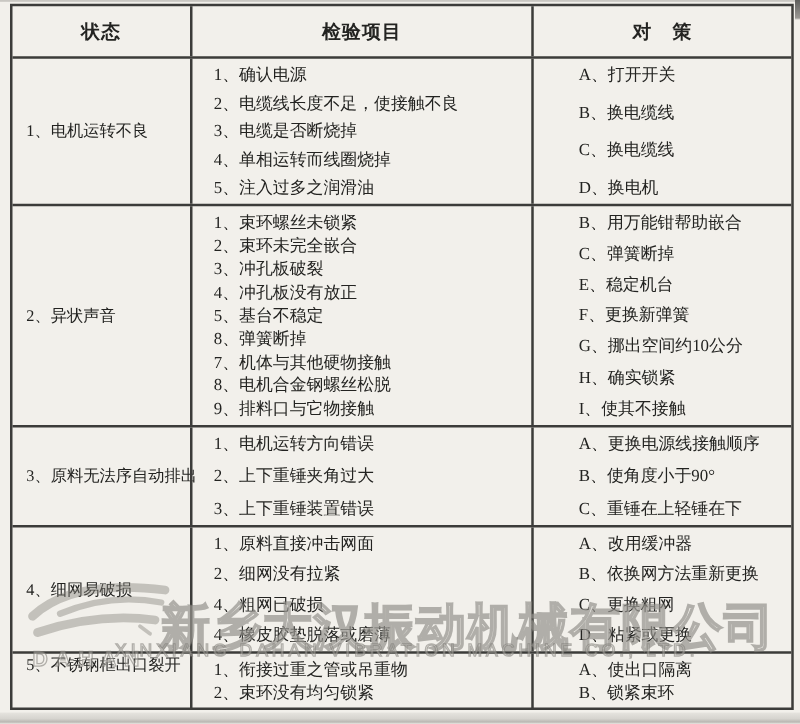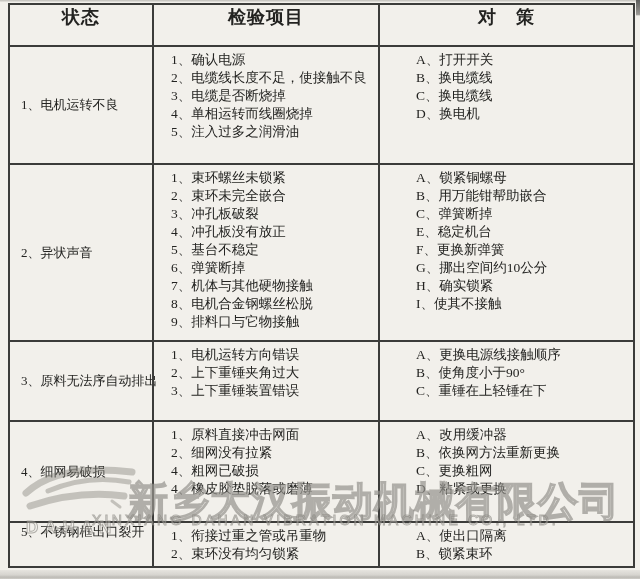--- a/index.html
+++ b/index.html
@@ -31,28 +31,28 @@
     border:2px solid var(--line);
     background:var(--paper);
     display:flex;flex-direction:column;
     z-index:2;
   }
   .thead{display:flex;height:40px;flex:0 0 auto}
   .trow{display:flex;border-top:2px solid var(--line);flex:0 0 auto}
   .trow:last-child{flex:1 1 auto}
   .cell{height:100%}
   .c1{width:142px}
-  .c2{width:226px;border-left:2px solid var(--line)}
+  .c2{width:273px;border-left:2px solid var(--line)}
   .c3{flex:1;border-left:2px solid var(--line)}
-  .hcell{display:flex;align-items:flex-start;justify-content:center;
-    font-weight:bold;font-size:18px;letter-spacing:1px}
+  .hcell{display:flex;align-items:center;justify-content:center;
+    font-weight:bold;font-size:15px;letter-spacing:1px}
   .status-cell{display:flex;align-items:center;padding-left:11px;
     font-size:13px;white-space:nowrap}
   .items-cell,.actions-cell{display:flex;flex-direction:column;
-    justify-content:flex-start;padding:4px 2px 4px 17px;font-size:13.5px}
+    justify-content:space-between;padding:4px 2px 4px 17px;font-size:13.5px}
   .actions-cell{padding-left:36px}
   .line{white-space:nowrap}
 
   
   .watermark{position:absolute;left:0;top:455px;width:623px;height:115px;
     z-index:5;pointer-events:none;font-family:"Liberation Sans",sans-serif}
   .wm-cn{position:absolute;left:128px;top:19px;font-size:40px;font-weight:bold;
     letter-spacing:1px;white-space:nowrap;color:var(--wm-fill);
     -webkit-text-stroke:1.4px var(--wm-stroke)}
   .wm-en{position:absolute;left:92px;top:57px;font-size:14px;font-weight:normal;
@@ -103,27 +103,26 @@
         <div class="trow" style="height: 177px;">
           <div class="cell status-cell c1">
             <span class="line">2、异状声音</span>
           </div>
           <div class="cell items-cell c2">
             <span class="line">1、束环螺丝未锁紧</span>
             <span class="line">2、束环未完全嵌合</span>
             <span class="line">3、冲孔板破裂</span>
             <span class="line">4、冲孔板没有放正</span>
             <span class="line">5、基台不稳定</span>
-            <span class="line">6、弹簧断掉</span>
+            <span class="line">8、弹簧断掉</span>
             <span class="line">7、机体与其他硬物接触</span>
             <span class="line">8、电机合金钢螺丝松脱</span>
             <span class="line">9、排料口与它物接触</span>
           </div>
           <div class="cell actions-cell c3">
-            <span class="line">A、锁紧铜螺母</span>
             <span class="line">B、用万能钳帮助嵌合</span>
             <span class="line">C、弹簧断掉</span>
             <span class="line">E、稳定机台</span>
             <span class="line">F、更换新弹簧</span>
             <span class="line">G、挪出空间约10公分</span>
             <span class="line">H、确实锁紧</span>
             <span class="line">I、使其不接触</span>
           </div>
         </div>
         <div class="trow" style="height: 80px;">

